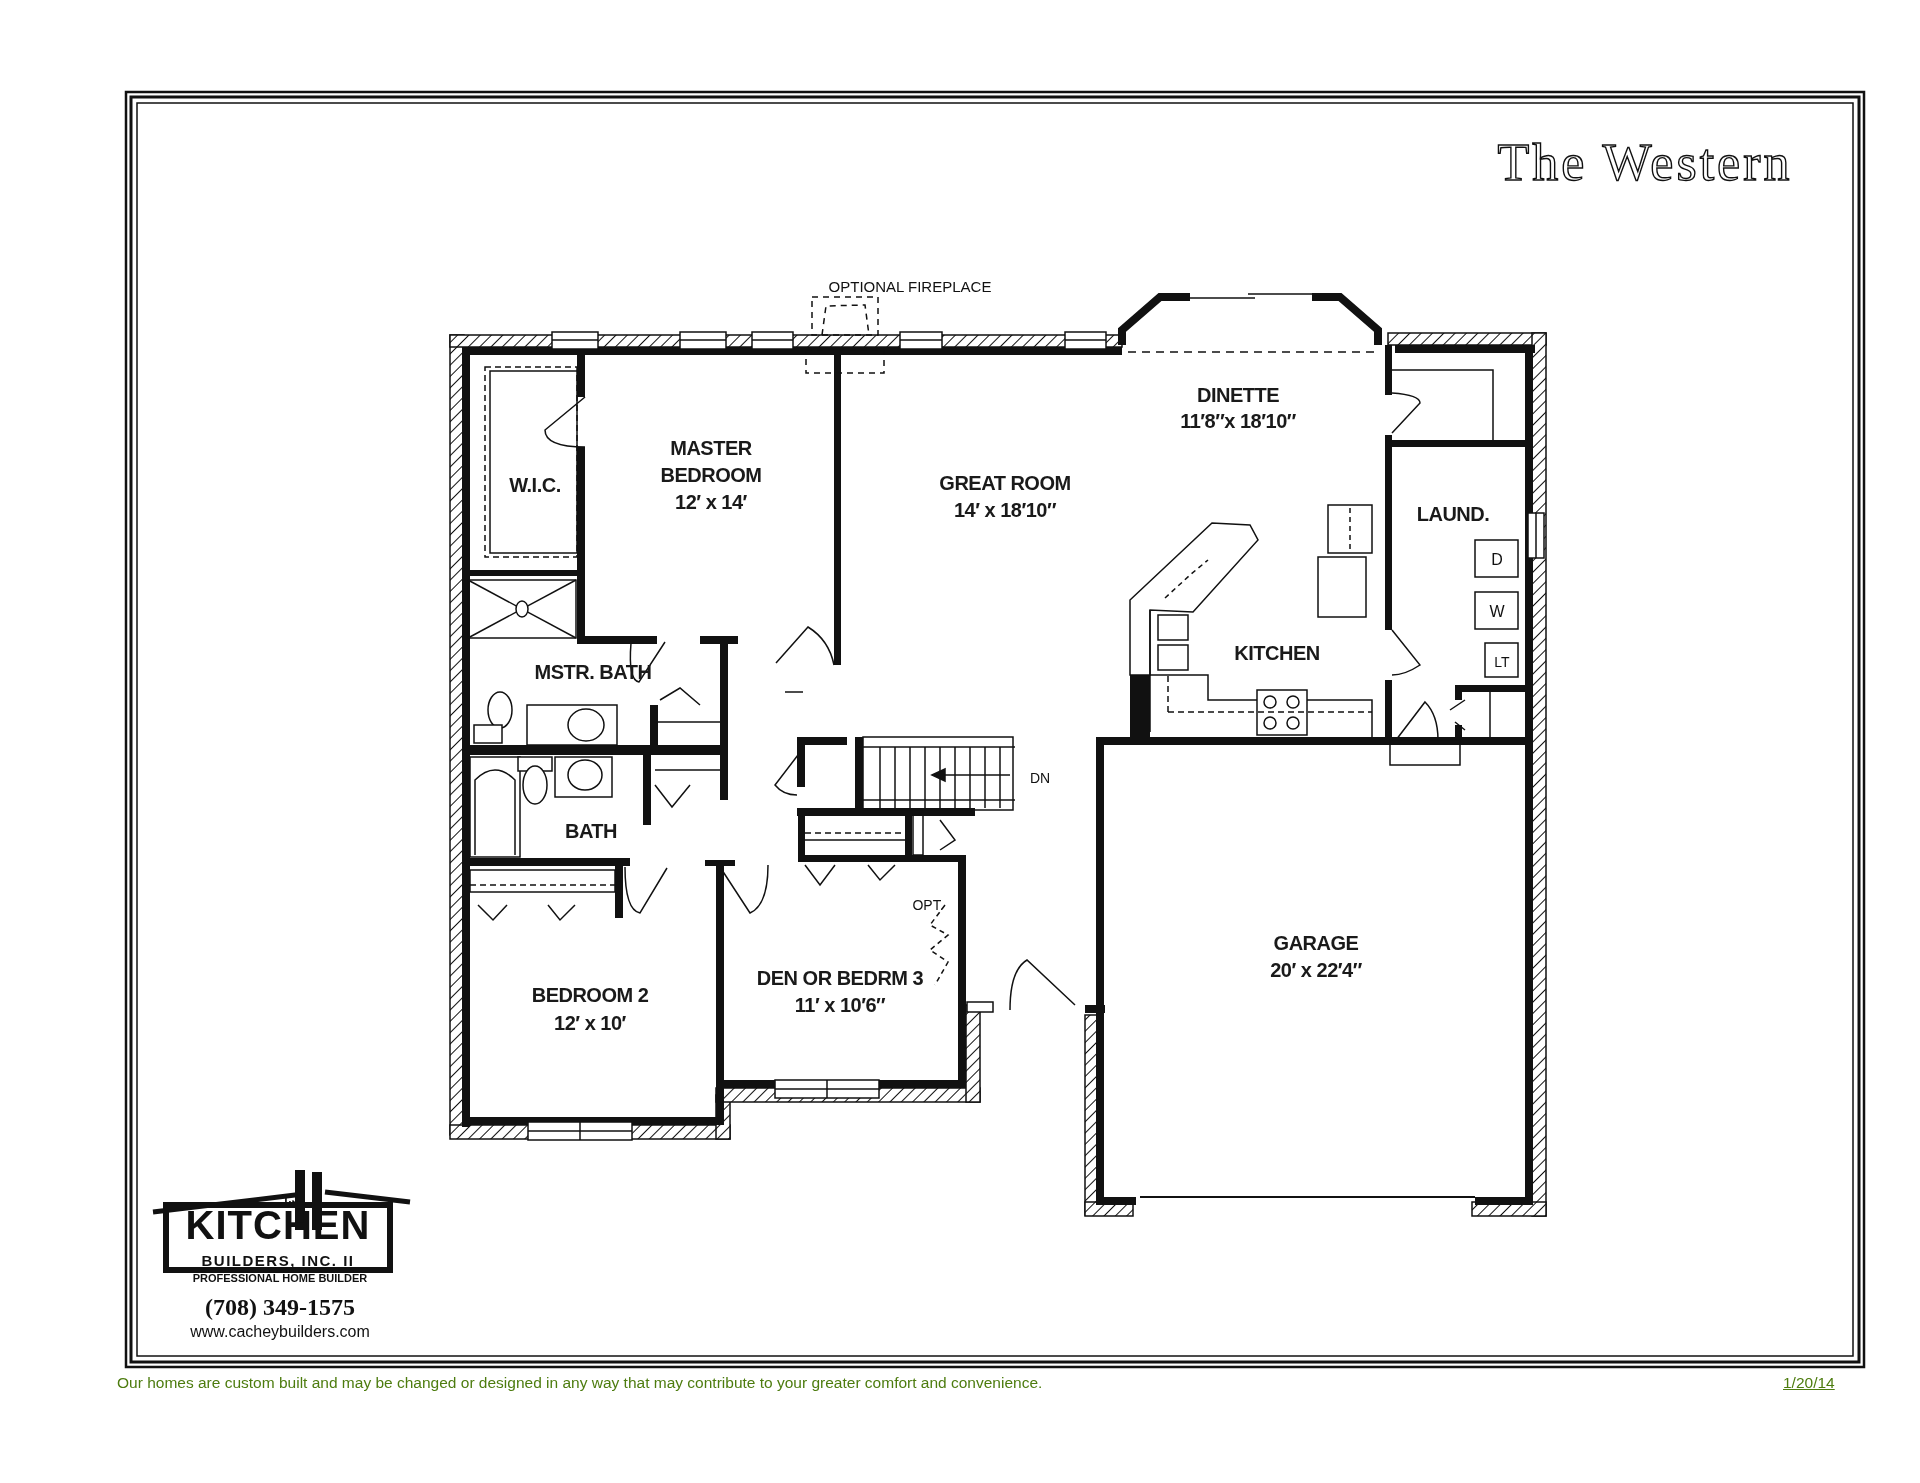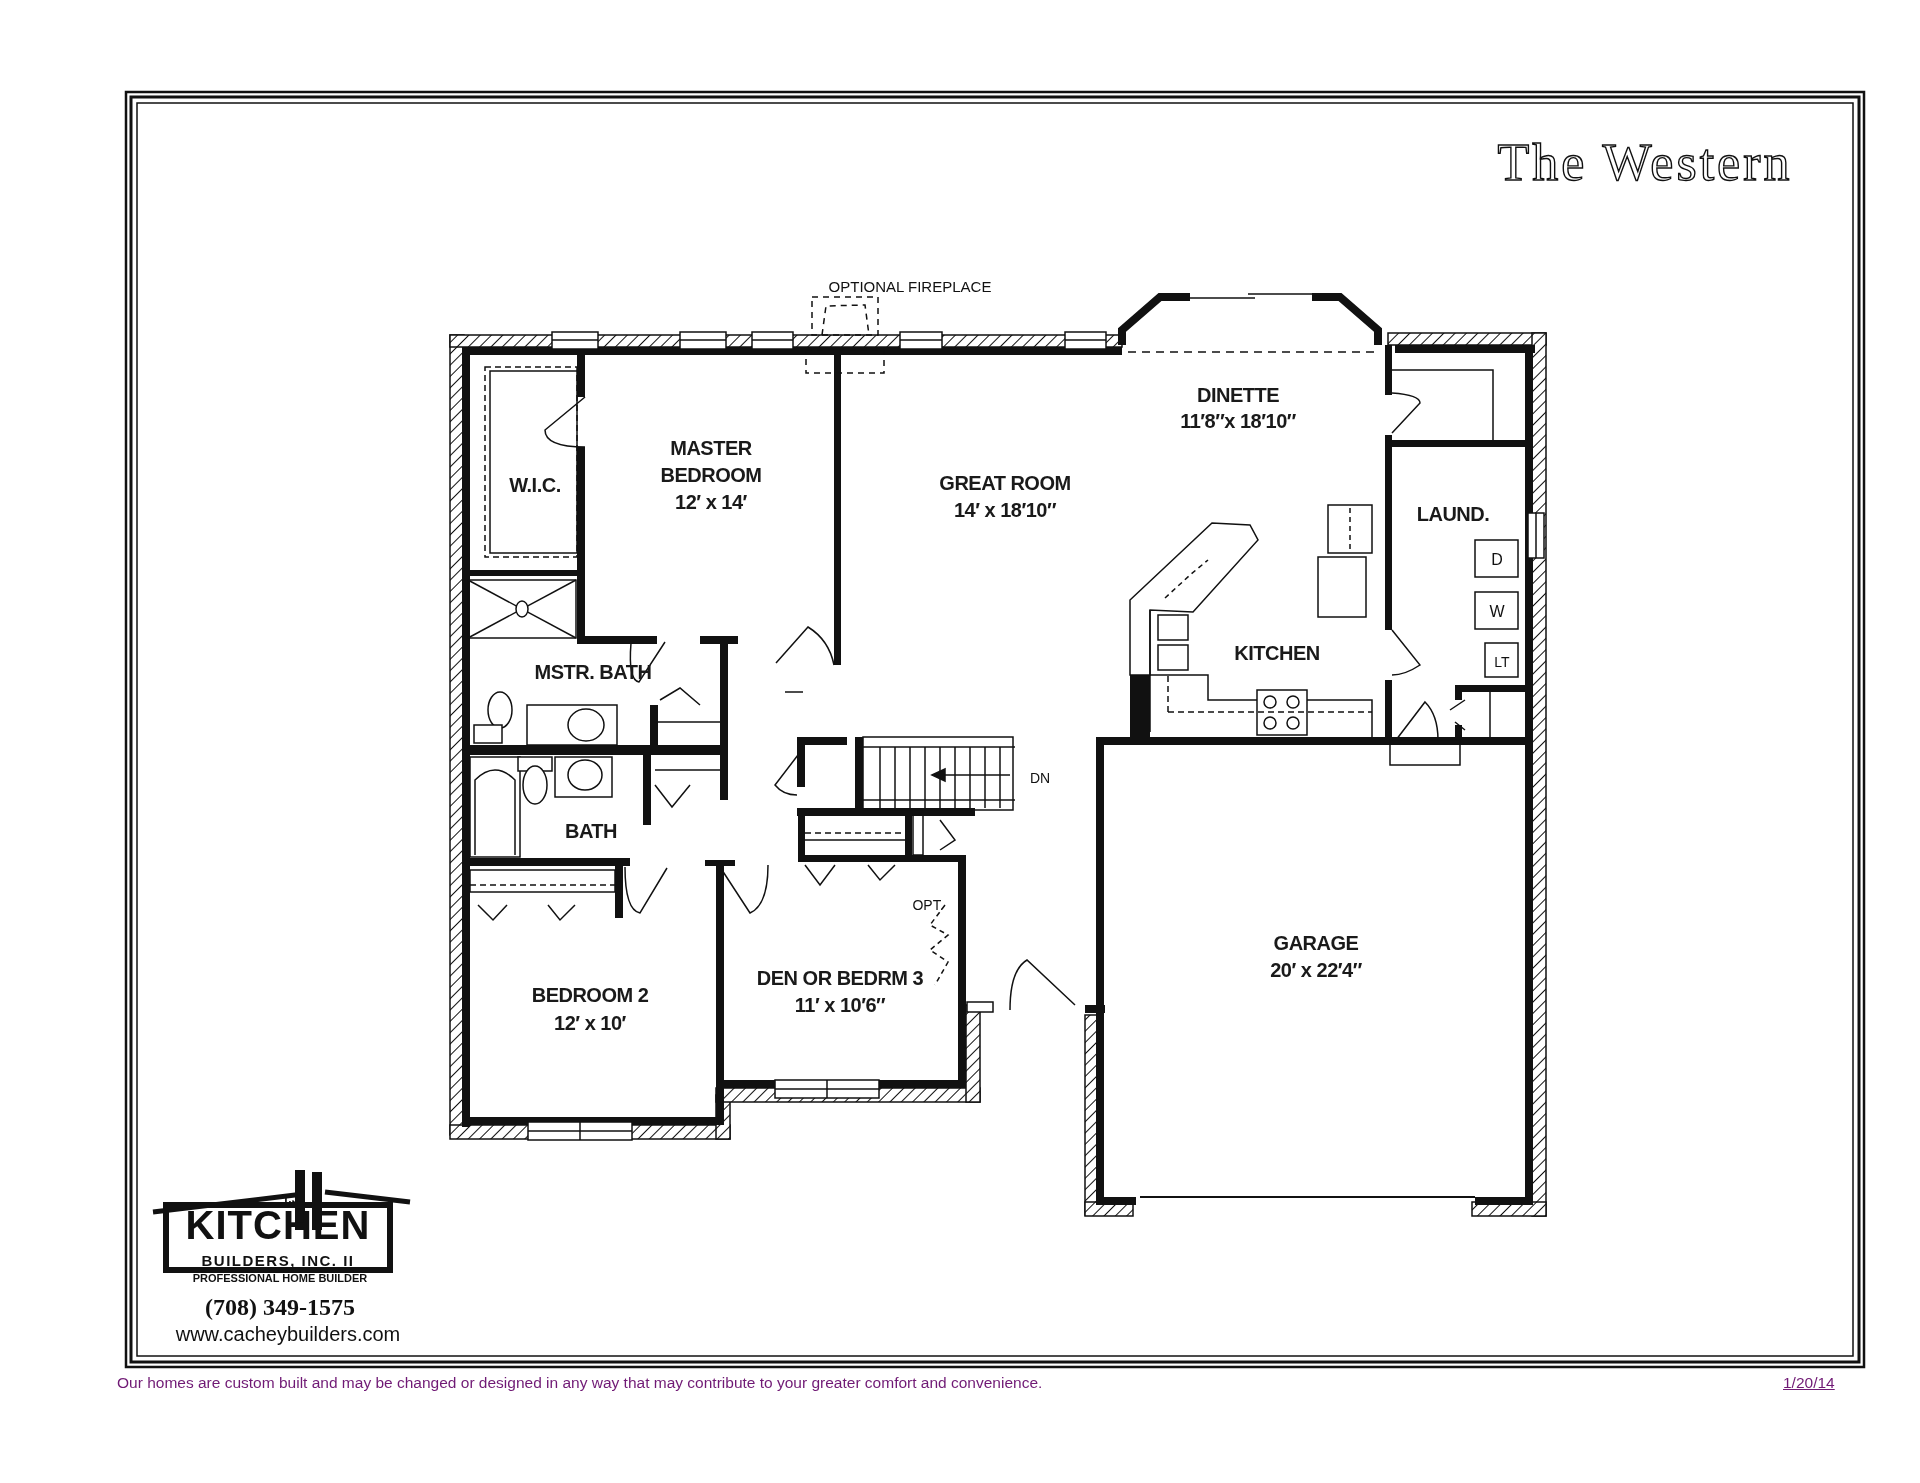--- a/index.html
+++ b/index.html
@@ -1,21 +1,21 @@
 <!DOCTYPE html>
 <html><head>
 <meta charset="utf-8">
 <style>
   html, body { margin:0; padding:0; background:#ffffff; }
   body { width:1920px; height:1483px; position:relative; overflow:hidden; font-family:"Liberation Sans", sans-serif; color:#111; }
   svg { position:absolute; left:0; top:0; }
   .room-label { font-family:"Liberation Sans", sans-serif; font-weight:bold; fill:#1a1a1a; text-anchor:middle; }
   .rl { font-size:20px; letter-spacing:-0.5px; }
   .title { font-family:"Liberation Serif", serif; font-size:52px; fill:#fff; stroke:#111; stroke-width:1.4px; letter-spacing:3px; }
-  .footer-text { position:absolute; font-family:"Liberation Sans", sans-serif; font-size:15.5px; color:#701a75; }
+  .footer-text { position:absolute; font-family:"Liberation Sans", sans-serif; font-size:15.5px; color:#4d7c0f; }
   .logo-line { position:absolute; font-family:"Liberation Sans", sans-serif; font-weight:bold; text-align:center; color:#111; white-space:nowrap; }
 </style>
 </head>
 <body>
 
 <svg width="1920" height="1483" viewBox="0 0 1920 1483">
   <defs>
     <pattern id="hatch" patternUnits="userSpaceOnUse" width="8" height="8" patternTransform="rotate(45)">
       <rect width="8" height="8" fill="#fff"></rect>
       <line x1="0" y1="0" x2="0" y2="8" stroke="#111" stroke-width="2"></line>
@@ -315,16 +315,16 @@
     <rect x="295" y="1170" width="10" height="60" fill="#111" stroke="none"></rect>
     <rect x="312" y="1172" width="10" height="58" fill="#111" stroke="none"></rect>
   </g>
 </svg>
 
 <div class="logo-line" style="left:262px; top:1192px; width:60px; font-size:12px;">T.J.</div>
 <div class="logo-line" style="left:166px; top:1203px; width:224px; font-size:40px; letter-spacing:1px; line-height:44px;">KITCHEN</div>
 <div class="logo-line" style="left:166px; top:1244px; width:224px; font-size:15px; letter-spacing:1.5px;margin-top:8px;">BUILDERS, INC. II</div>
 <div class="logo-line" style="left:140px; top:1272px; width:280px; font-size:11px;">PROFESSIONAL HOME BUILDER</div>
 <div class="logo-line" style="left:140px; top:1294px; width:280px; font-size:24px;font-family:Liberation Serif, serif;">(708) 349-1575</div>
-<div class="logo-line" style="left:148px; top:1323px; width:280px; font-size:20px; font-weight:normal;">www.cacheybuilders.com</div>
+<div class="logo-line" style="left:140px; top:1323px; width:280px; font-size:16px; font-weight:normal;">www.cacheybuilders.com</div>
 
 <div class="footer-text" style="left:117px; top:1374px;">Our homes are custom built and may be changed or designed in any way that may contribute to your greater comfort and convenience.</div>
 <div class="footer-text" style="left:1783px; top:1374px;text-decoration:underline;">1/20/14</div>
 
 </body></html>

